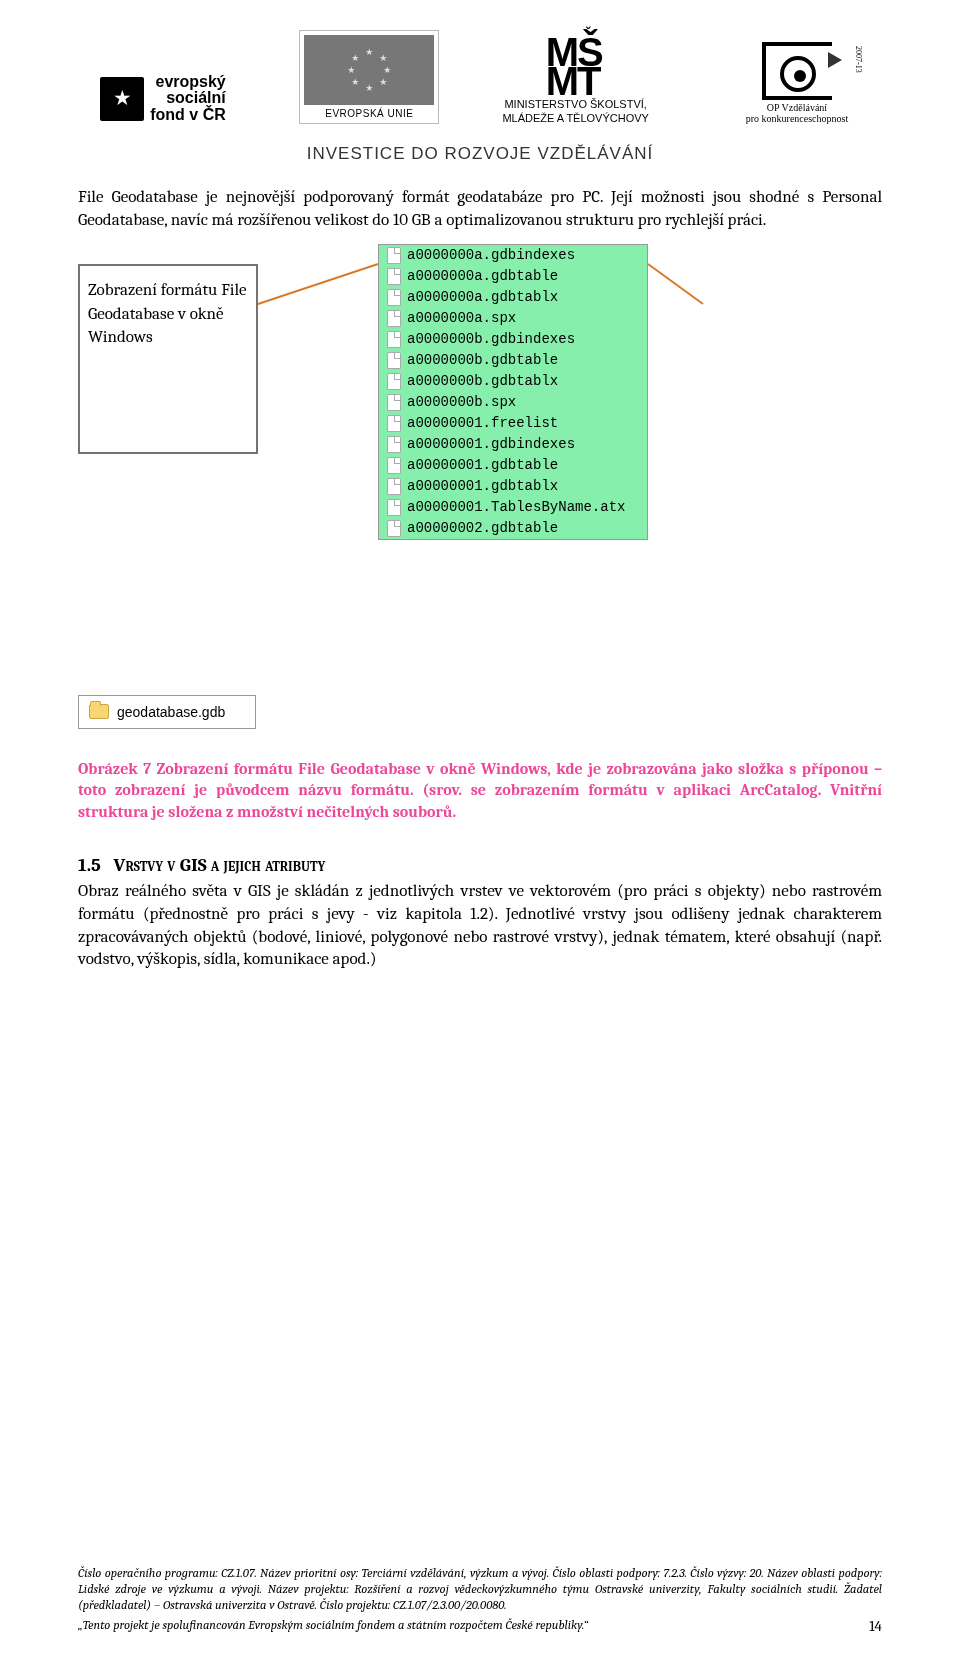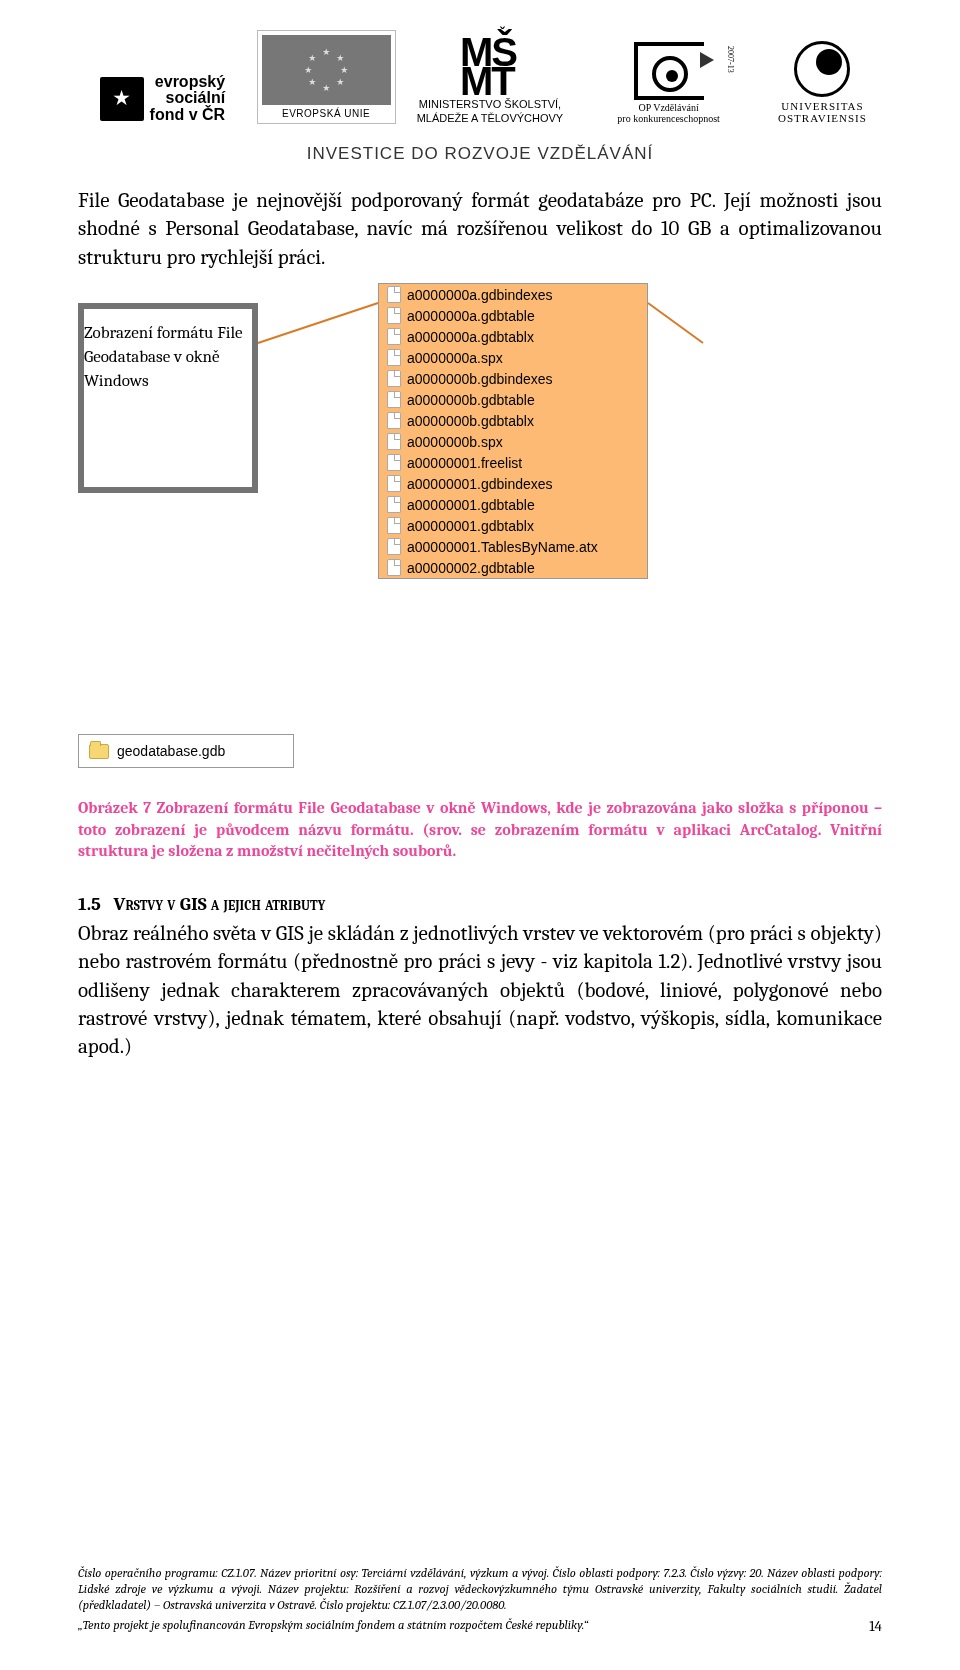--- a/index.html
+++ b/index.html
@@ -106,55 +106,55 @@
     position:absolute; top:5px; right:5px;
   }
 
   .investice {
     text-align:center; font-family: Arial, sans-serif; font-size:17px;
     color:#333; letter-spacing:1px; margin:16px 0 22px 0;
   }
 
   
   .para {
-    font-size:21px; line-height:1.35; text-align:justify;
+    font-size:17px; line-height:1.35; text-align:justify;
     margin-bottom: 12px;
   }
 
   
   .figure-wrap {
     position:relative; height:510px; margin-top:10px; margin-bottom:5px;
   }
   .annot-box {
-    position:absolute; border:6px solid #737373; background:#fff;
-    padding:12px 0; font-size:17px; line-height:1.4;
+    position:absolute; border:2px solid #737373; background:#fff;
+    padding:12px 8px; font-size:17px; line-height:1.4;
     font-family: "Cambria","Georgia",serif;
   }
   .annot-left  { left:0;   top:20px; width:180px; height:190px;}
   .annot-right { right:0;  top:20px; width:180px; height:190px;}
 
   .filelist {
     position:absolute; left:300px; top:0; width:270px;
-    border:1px solid #999; background:#fdba74; font-family:Liberation Sans, sans-serif;
+    border:1px solid #999; background:#86efac; font-family:Liberation Mono, monospace;
     font-size:14px;
   }
   .filelist .row {
     display:flex; align-items:center; gap:6px; padding:2px 8px;
   }
   .file-icon {
     width:14px; height:17px; border:1px solid #aaa; border-radius:2px 2px 0 0;
     position:relative; background:#fff; flex-shrink:0;
   }
   .file-icon::before {
     content:""; position:absolute; top:0; right:0; width:5px; height:5px;
     border-left:1px solid #aaa; border-bottom:1px solid #aaa; background:#fff;
   }
 
   .folder-widget {
-    position:absolute; left:0; bottom:25px; width:216px; height:34px;
+    position:absolute; left:0; bottom:25px; width:178px; height:34px;
     border:1px solid #999; background:#fff; display:flex; align-items:center;
     gap:8px; padding:0 10px; font-family:"Segoe UI", Arial, sans-serif; font-size:14px;
   }
   .folder-icon {
     width:20px; height:15px; background:#f7d774; border:1px solid #c9a93e; border-radius:2px;
     position:relative;
   }
   .folder-icon::before {
     content:""; position:absolute; top:-4px; left:0; width:9px; height:4px;
     background:#f7d774; border:1px solid #c9a93e; border-bottom:none; border-radius:2px 2px 0 0;
@@ -221,25 +221,20 @@
       <div class="msmt-caption">MLÁDEŽE A TĚLOVÝCHOVY</div>
     </div>
     <div class="logo-box logo-op op-logo">
       <div class="op-frame">
         <div class="circle"></div>
         <div class="op-years">2007-13</div>
       </div>
       <div>OP Vzdělávání</div>
       <div>pro konkurenceschopnost</div>
     </div>
-    <div class="logo-box logo-uni uni-logo">
-      <div class="uni-circle"></div>
-      <div>UNIVERSITAS</div>
-      <div>OSTRAVIENSIS</div>
-    </div>
   </div>
 
   <div class="investice">INVESTICE DO ROZVOJE VZDĚLÁVÁNÍ</div>
 
   <p class="para">File Geodatabase je nejnovější podporovaný formát geodatabáze pro PC. Její možnosti jsou shodné s Personal Geodatabase, navíc má rozšířenou velikost do 10 GB a optimalizovanou strukturu pro rychlejší práci.</p>
 
   <div class="figure-wrap">
     <svg class="connector">
       <line x1="180" y1="60" x2="300" y2="20" stroke="#d97a28" stroke-width="2"></line>
       <line x1="625" y1="60" x2="570" y2="20" stroke="#d97a28" stroke-width="2"></line>

